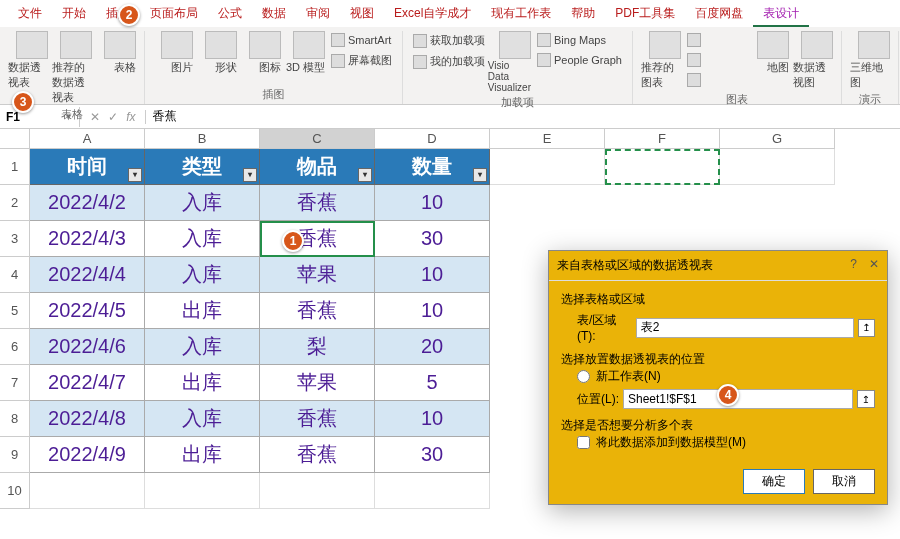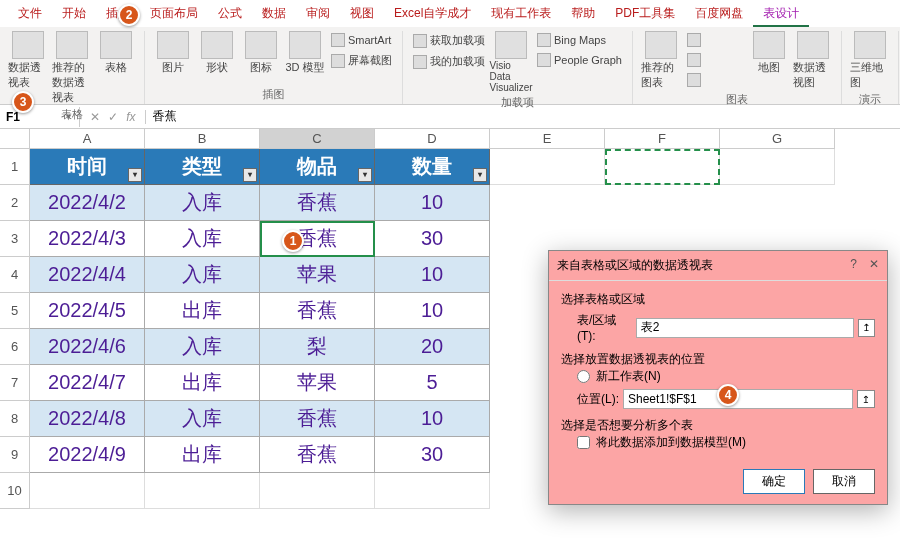--- a/index.html
+++ b/index.html
@@ -8,21 +8,21 @@
 
 .tabs { display: flex; gap: 0; padding: 2px 0 0 8px; background: #fff; font-size: 12px; position: relative; }
 .tab { padding: 3px 10px; cursor: pointer; color: #b91c1c; }
 .tab.active { color: #a21caf; border-bottom: 2px solid #217346; }
 
 
 .ribbon { display: flex; background: #f3f2f1; border-bottom: 1px solid #ccc; padding: 4px 0 0 0; height: 78px; }
 .group { display: flex; flex-direction: column; align-items: center; border-right: 1px solid #ddd; padding: 0 8px; position: relative; }
 .group-row { display: flex; gap: 4px; align-items: flex-start; flex: 1; }
 .group-label { font-size: 11px; color: #666; padding: 2px 0; }
-.btn-lg { display: flex; flex-direction: column; align-items: center; width: 40px; font-size: 11px; color: #444; cursor: pointer; gap: 1px; }
+.btn-lg { display: flex; flex-direction: column; align-items: flex-end; width: 40px; font-size: 11px; color: #444; cursor: pointer; gap: 1px; }
 .btn-lg .ico { width: 32px; height: 28px; background: #e0e0e0; border: 1px solid #bbb; }
 .btn-sm { display: flex; align-items: center; font-size: 11px; color: #444; gap: 3px; padding: 2px; cursor: pointer; }
 .btn-sm .ico { width: 14px; height: 14px; background: #ddd; border: 1px solid #aaa; }
 .btn-stack { display: flex; flex-direction: column; gap: 2px; }
 
 
 .fbar { display: flex; align-items: center; border-bottom: 1px solid #ccc; height: 24px; background: #fff; }
 .namebox { width: 80px; border-right: 1px solid #ccc; padding: 3px 6px; display: flex; align-items: center; justify-content: space-between; font-size: 12px; font-weight: bold; }
 .namebox .dd { color: #888; font-size: 9px; }
 .fbtns { display: flex; gap: 0; border-right: 1px solid #ccc; padding: 0 6px; color: #999; }
@@ -40,21 +40,21 @@
 .cell { width: 115px; height: 36px; border-right: 1px solid #aaa; border-bottom: 1px solid #aaa; display: flex; align-items: center; justify-content: center; font-size: 20px; color: #4c1d95; position: relative; }
 .cell.h { background: #2a7ab8; color: #fff; font-weight: bold; border-color: #666; }
 .cell.a { background: #d5e6f3; }
 .cell.b { background: #fff; }
 .dd-btn { position: absolute; right: 2px; bottom: 2px; width: 14px; height: 14px; background: #e8e8e8; border: 1px solid #666; font-size: 8px; line-height: 12px; text-align: center; color: #333; }
 
 
 .ants { position: absolute; border: 2px dashed #248f4a; pointer-events: none; }
 
 
-.dialog { position: absolute; background: #fca5a5; border: 1px solid #888; box-shadow: 0 6px 24px rgba(0,0,0,0.3); font-size: 12px; }
+.dialog { position: absolute; background: #eab308; border: 1px solid #888; box-shadow: 0 6px 24px rgba(0,0,0,0.3); font-size: 12px; }
 .dlg-title { display: flex; justify-content: space-between; padding: 6px 8px; border-bottom: 1px solid #ddd; }
 .dlg-title .right { display: flex; gap: 12px; color: #555; }
 .dlg-title .right span { cursor: pointer; }
 .dlg-body { padding: 10px 12px; }
 .dlg-body .section { margin-bottom: 8px; }
 .dlg-body label { display: flex; align-items: center; gap: 6px; margin-bottom: 4px; }
 .dlg-body input[type=text] { border: 1px solid #aaa; padding: 2px 4px; font-size: 12px; width: 230px; }
 .ref-btn { width: 18px; height: 18px; border: 1px solid #888; background: #fff; display: inline-flex; align-items: center; justify-content: center; font-size: 10px; cursor: pointer; }
 .dlg-buttons { display: flex; justify-content: flex-end; gap: 8px; padding-top: 10px; margin-top: 6px; }
 .dlg-buttons button { border: 1px solid #666; background: #fff; padding: 3px 18px; font-size: 12px; cursor: pointer; }

